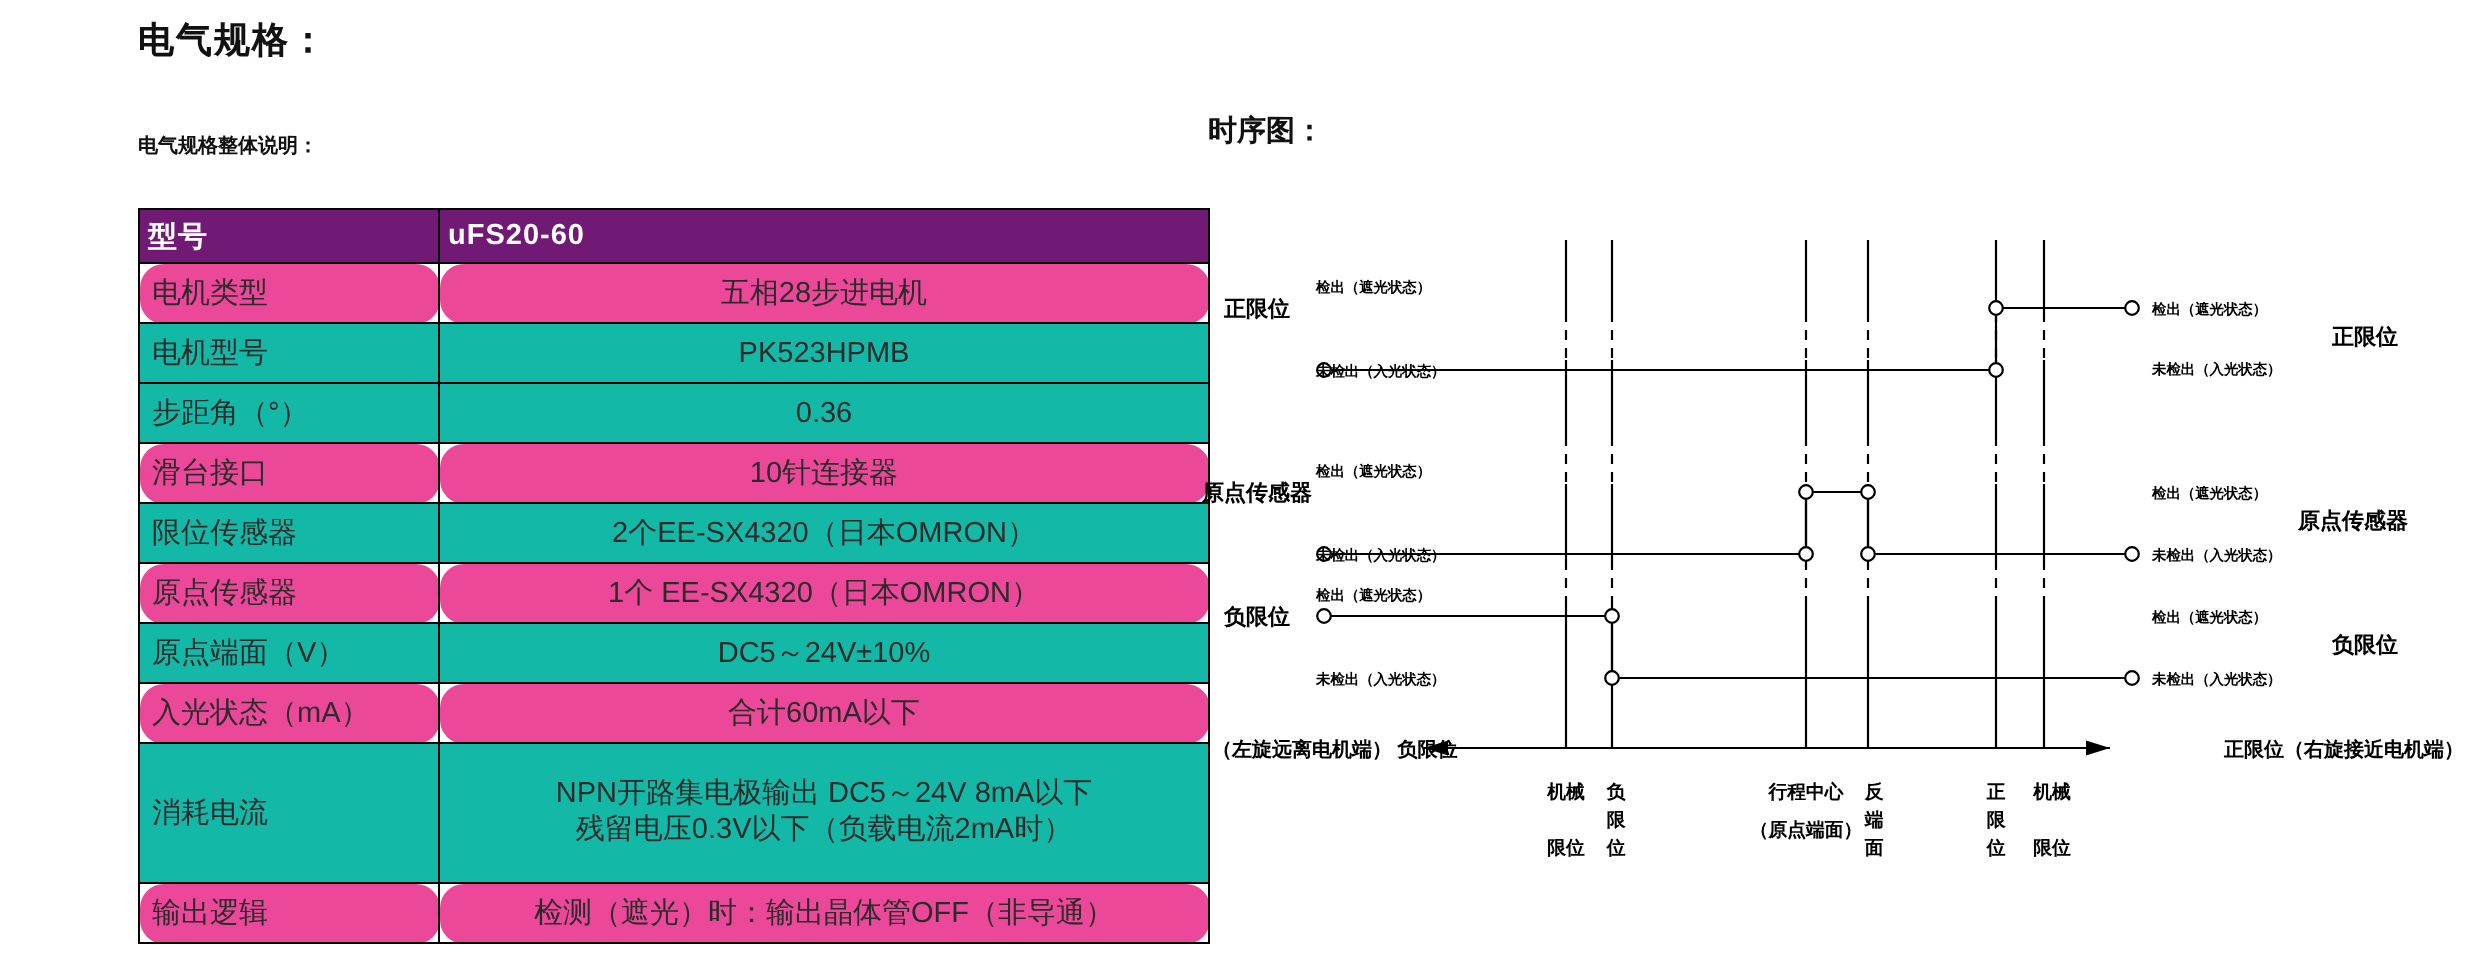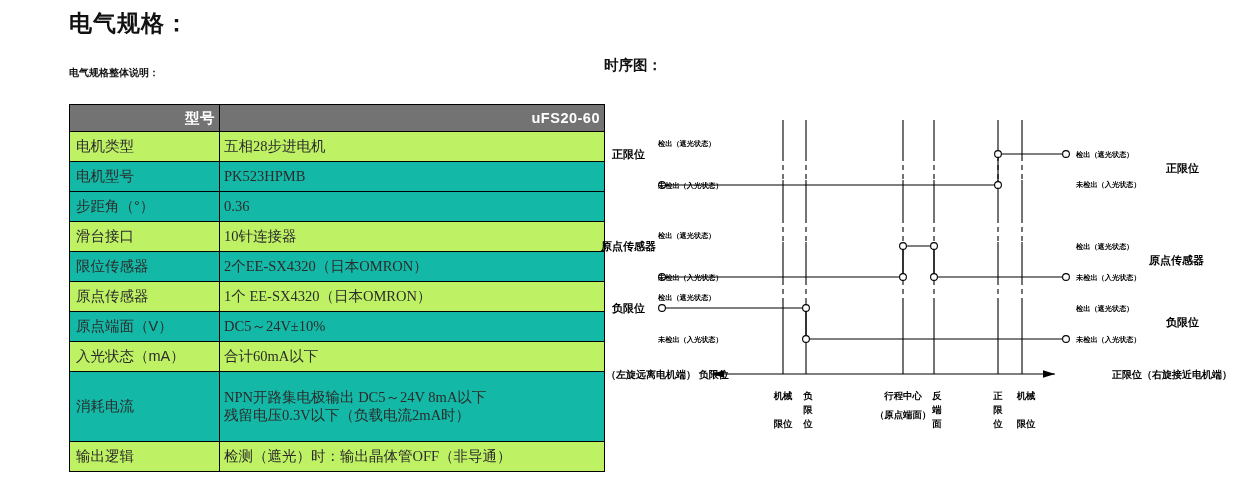--- a/index.html
+++ b/index.html
@@ -6,21 +6,21 @@
   body{
     width:1243px;height:484px;
     background:#ffffff;
     font-family:"Liberation Sans","DejaVu Sans",sans-serif;
     color:#1a1a1a;
     overflow:hidden;
     position:relative;
   }
   #page-title{
     position:absolute;left:69px;top:8px;
-    font-size:23px;font-weight:bold;letter-spacing:1px;
+    font-size:18px;font-weight:bold;letter-spacing:1px;
     color:#111;
   }
   #spec-heading{
     position:absolute;left:69px;top:66px;
     font-size:10px;font-weight:bold;color:#111;
   }
   #timing-heading{
     position:absolute;left:604px;top:56px;
     font-size:14.5px;font-weight:bold;color:#111;
   }
@@ -31,27 +31,27 @@
   table td,table th{
     border:1px solid #000;
     font-size:14.5px;
     color:#2b2b2b;
     padding:2px 4px;
     font-weight:normal;
   }
   col.c1{width:150px;}
   col.c2{width:385px;}
   thead th{
-    background:#737373;color:#ffffff;font-weight:bold;
-    text-align:right;height:22px;letter-spacing:.5px;
+    background:#701a75;color:#ffffff;font-weight:bold;
+    text-align:left;height:22px;letter-spacing:.5px;
   }
   tbody td{height:25px;}
   td.k{text-align:left;padding-left:6px;}
-  td.v{font-family:Liberation Serif, serif;}
-  tr.shade td{background:#bef264;}
+  td.v{text-align:center;}
+  tr.shade td{background:#ec4899;border-radius:12px;}
   tr.plain td{background:#14b8a6;}
   td.v.two-line{line-height:1.22;padding:17px 4px;}
 
   
   #timing{position:absolute;left:600px;top:96px;width:643px;height:370px;}
   #timing svg{display:block;}
   .tl{font-family:"Liberation Sans","DejaVu Sans",sans-serif;}
   .lbl-big{font-size:11px;font-weight:bold;fill:#000;}
   .lbl-sm{font-size:7.2px;font-weight:bold;fill:#000;}
   .lbl-ax{font-size:9.4px;font-weight:bold;fill:#000;}

